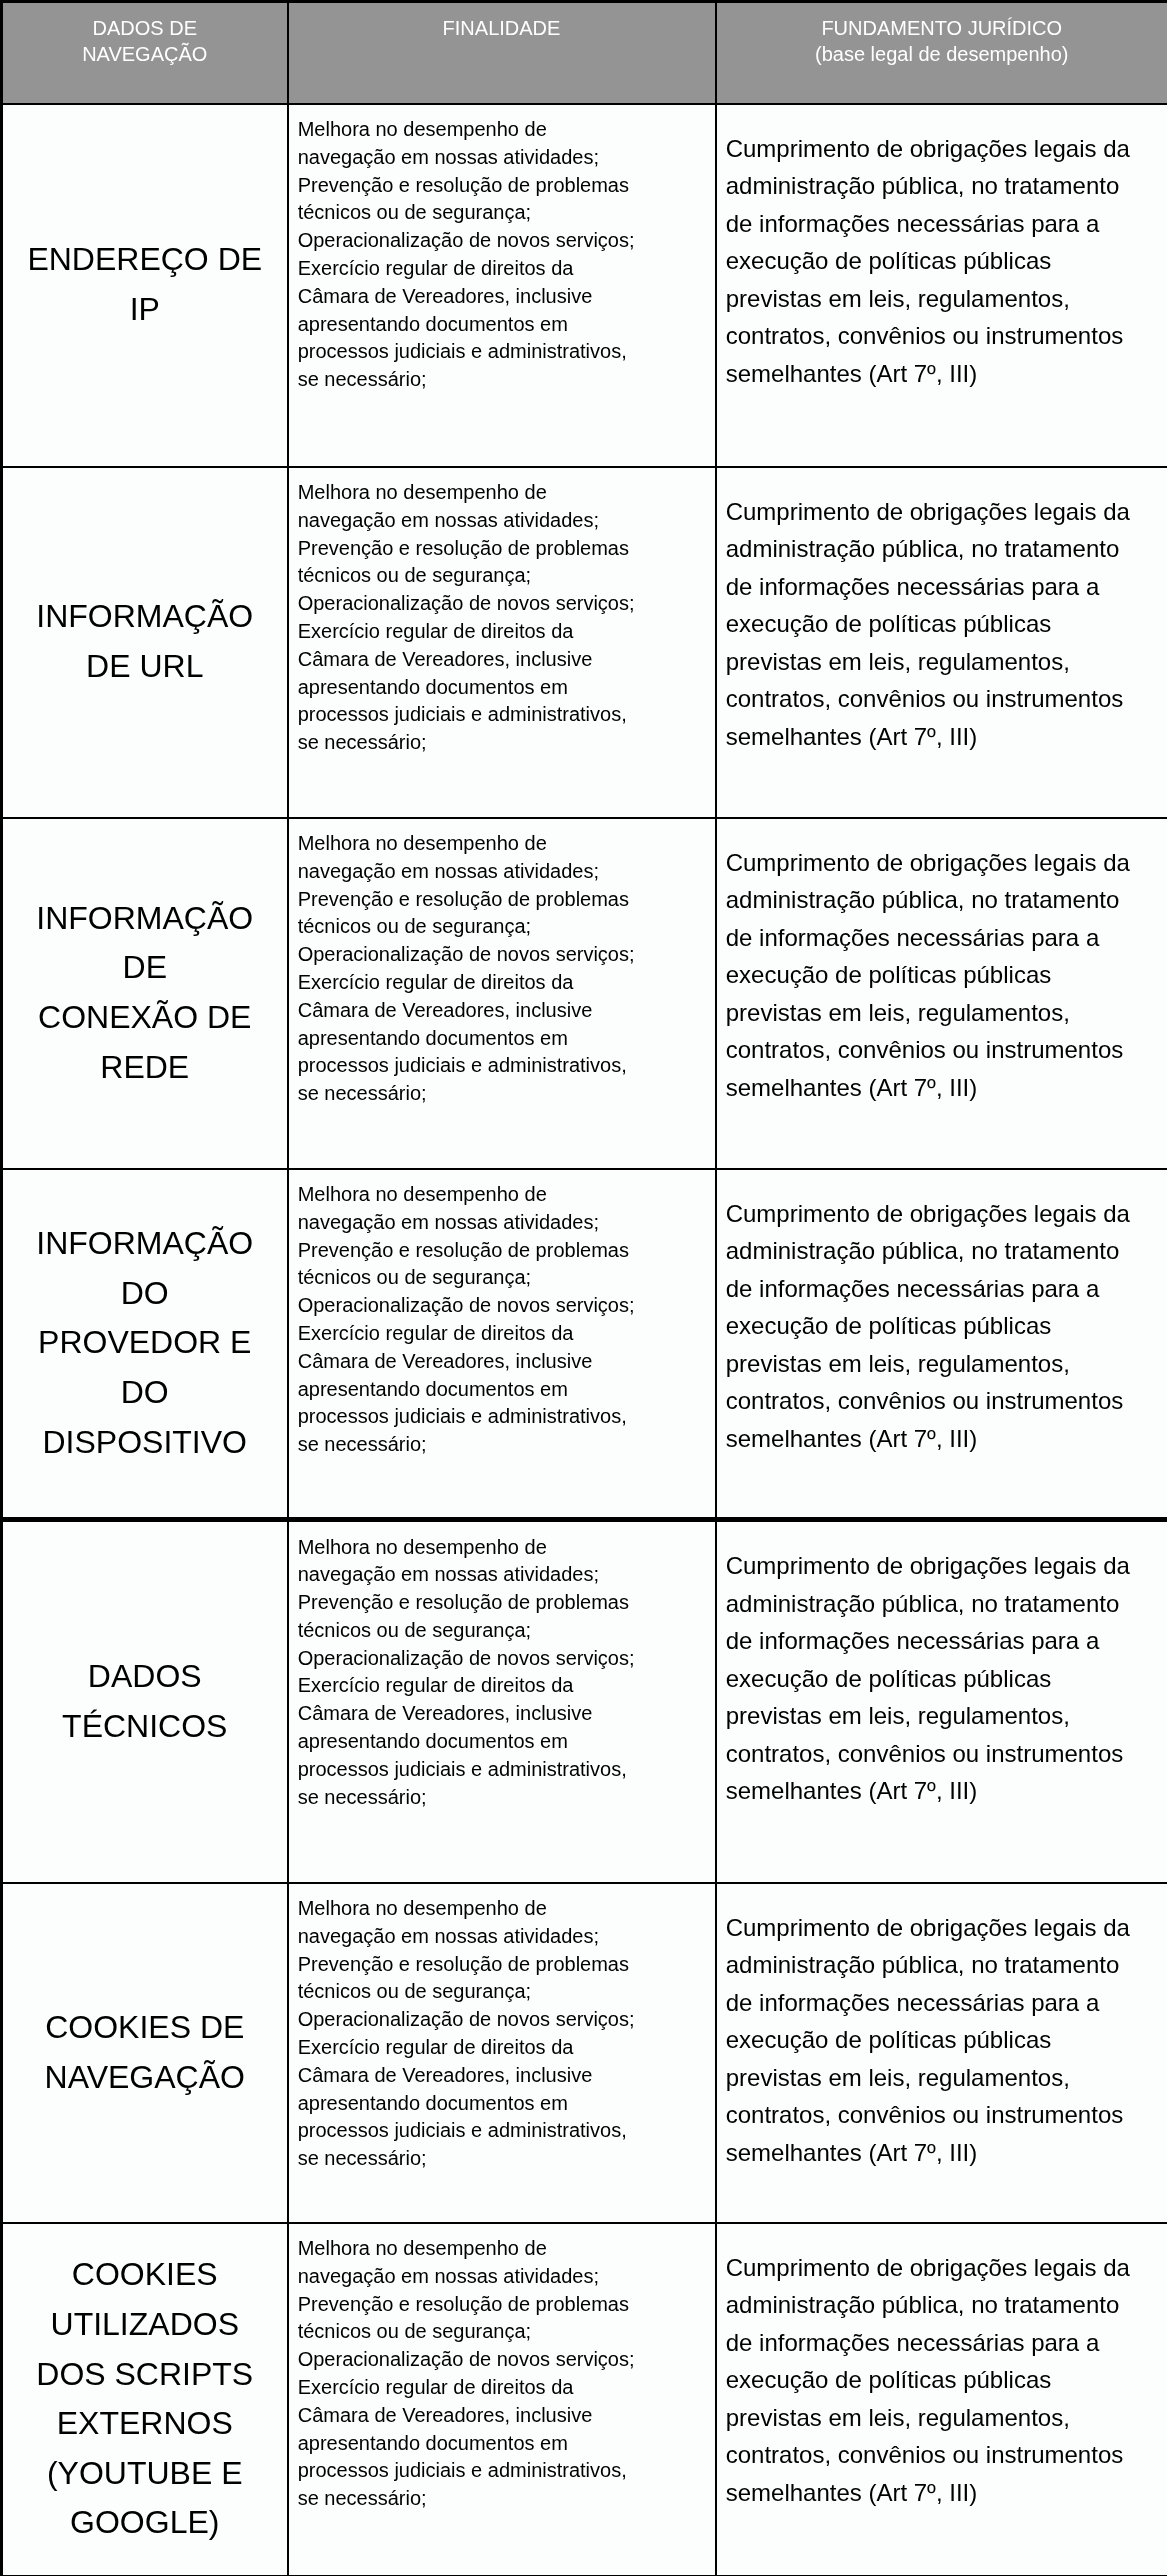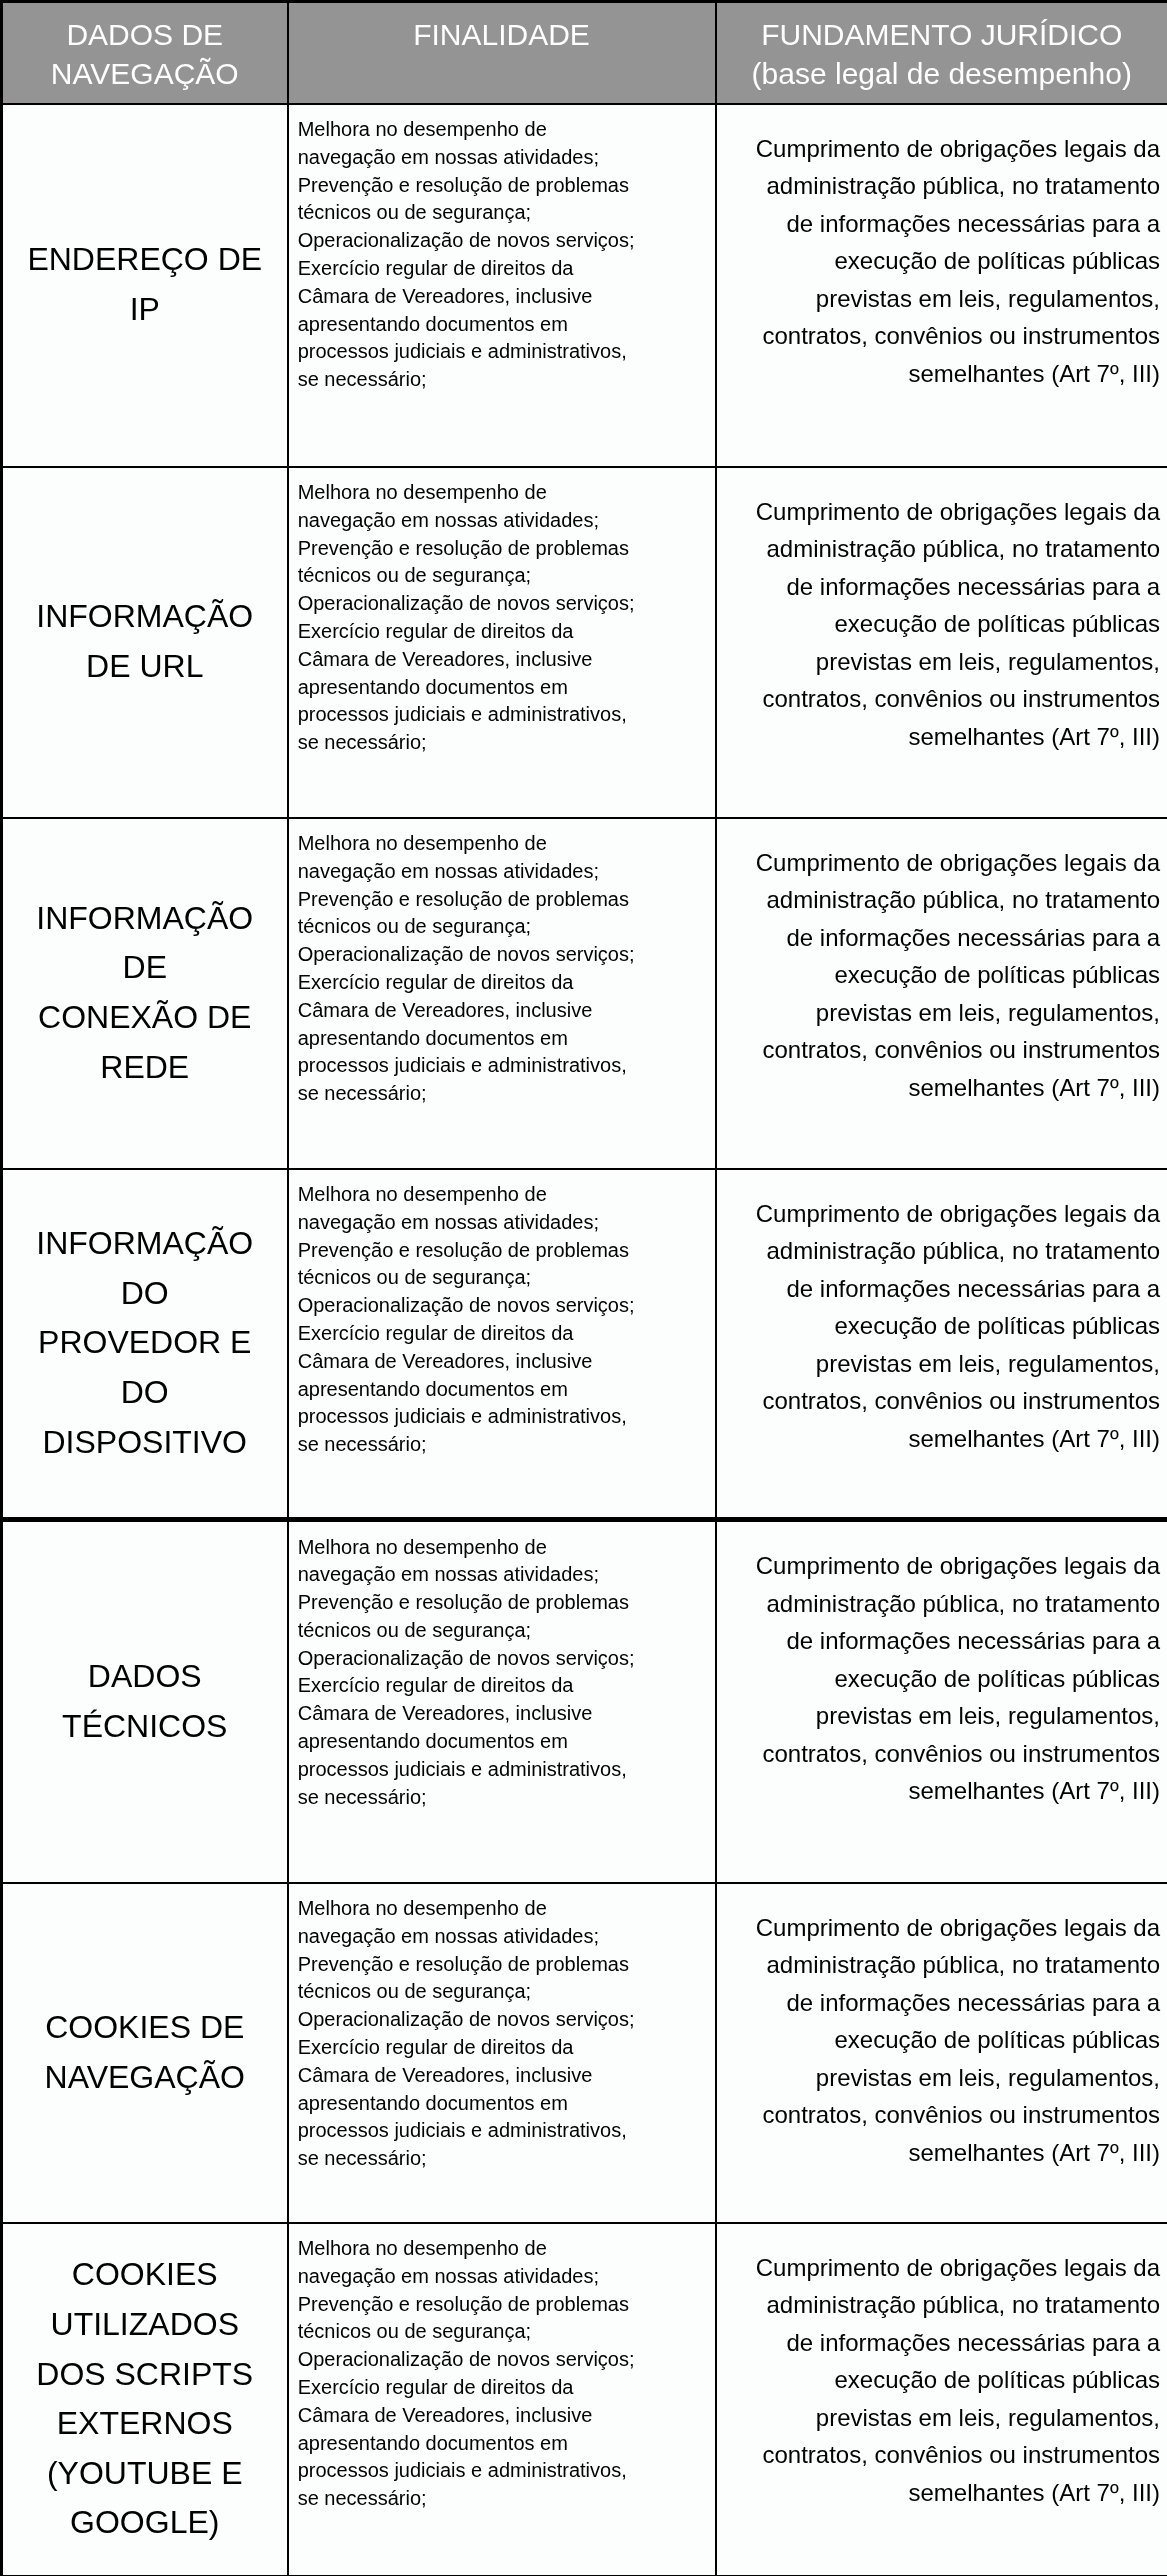--- a/index.html
+++ b/index.html
@@ -17,21 +17,21 @@
   th,td{
     border:2.3px solid #000000;
     overflow:hidden;
     white-space:pre-line;
     background:#FCFDFD;
   }
   thead th{
     background:#949494;
     color:#ffffff;
     font-weight:normal;
-    font-size:30px;
+    font-size:20px;
     line-height:1.32;
     vertical-align:top;
     padding:11.5px 5.8px 0 5.8px;
     text-align:center;
   }
   tr.hdr{height:102px;}
   tr.r1{height:363px;}
   tr.r2{height:351px;}
   tr.r3{height:351px;}
   tr.r4{height:351px;}
@@ -47,21 +47,21 @@
     padding:0 7px;
   }
   td.finalidade{
     text-align:left;
     vertical-align:top;
     font-size:20px;
     line-height:1.39;
     padding:11.5px 7px 0 9.2px;
   }
   td.fundamento{
-    text-align:right;
+    text-align:left;
     vertical-align:top;
     font-size:24px;
     line-height:1.56;
     padding:25.4px 7px 0 9.2px;
   }
 </style>
 </head>
 <body>
 
 <table class="lgpd">

